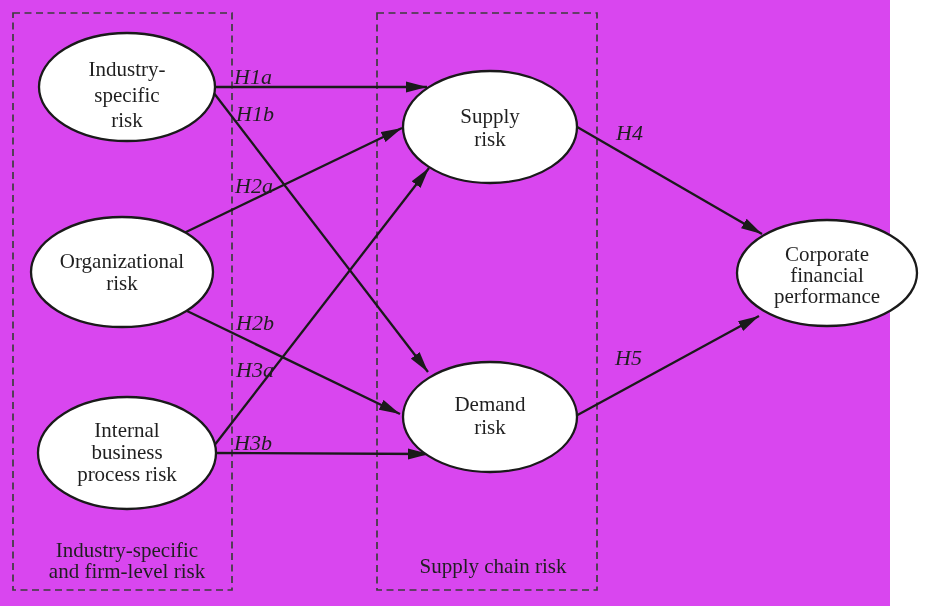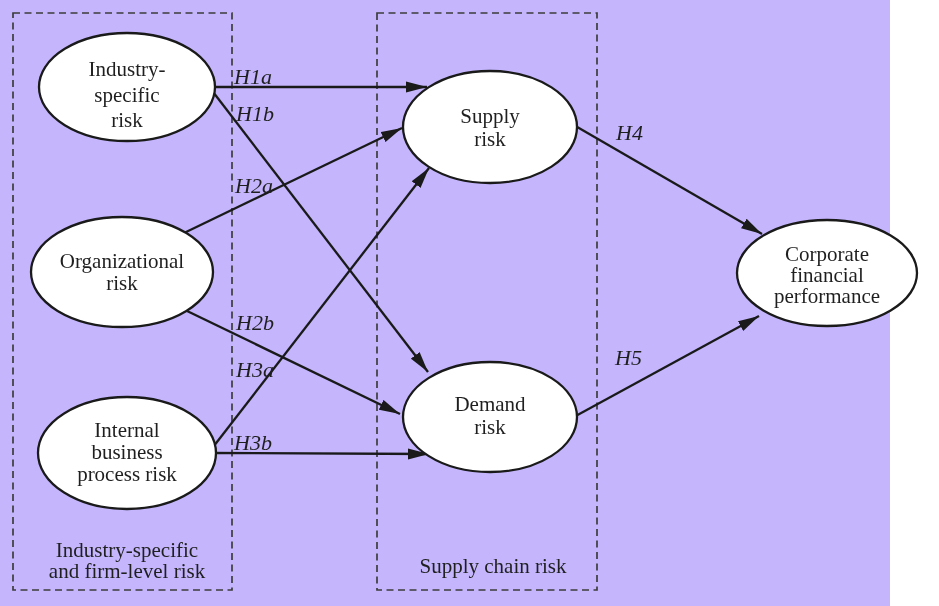--- a/index.html
+++ b/index.html
@@ -4,21 +4,21 @@
 <style>
   html, body {
     margin: 0;
     padding: 0;
     background: #ffffff;
   }
   .stage {
     position: relative;
     width: 890px;
     height: 606px;
-    background: #c4b5fd;
+    background: #d946ef;
     font-family: "Liberation Serif", "DejaVu Serif", serif;
   }
   svg { display: block; }
   .node-ellipse {
     fill: #ffffff;
     stroke: #1a1a1a;
     stroke-width: 2.3;
   }
   .group-box {
     fill: none;

